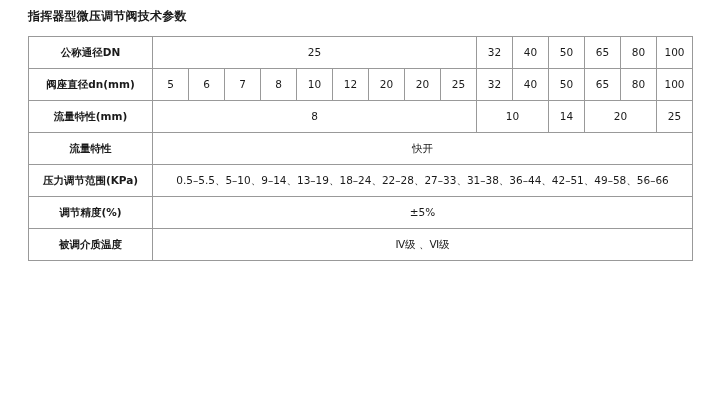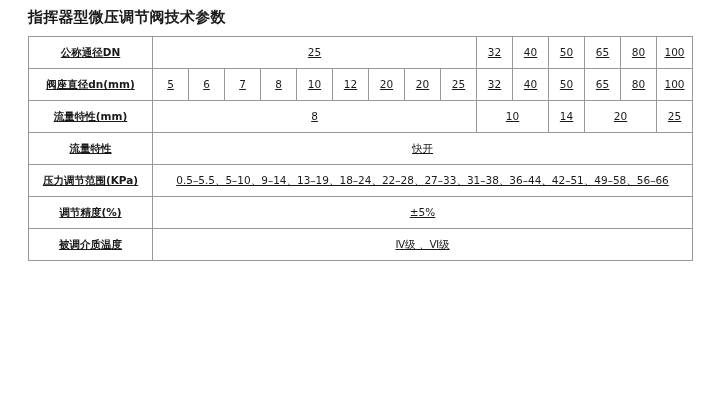--- a/index.html
+++ b/index.html
@@ -12,37 +12,36 @@
     height: 407px;
     font-family: "DejaVu Sans", "Liberation Sans", sans-serif;
     color: #1a1a1a;
     position: relative;
     overflow: hidden;
   }
   #page-title {
     position: absolute;
     left: 28px;
     top: 8px;
-    font-size: 15px;
+    font-size: 12px;
     font-weight: bold;
     color: #1a1a1a;
     letter-spacing: 0.2px;
   }
   #spec-table-wrap {
     position: absolute;
     left: 28px;
     top: 36px;
     width: 664px;
   }
   table.spec {
     border-collapse: collapse;
     table-layout: fixed;
     width: 664px;
     font-size: 10.5px;
-    text-decoration: underline;
   }
   table.spec td {
     border: 1px solid #999999;
     text-align: center;
     vertical-align: middle;
     padding: 0;
     height: 31px;
     line-height: 1.25;
     color: #1a1a1a;
     background: #ffffff;

